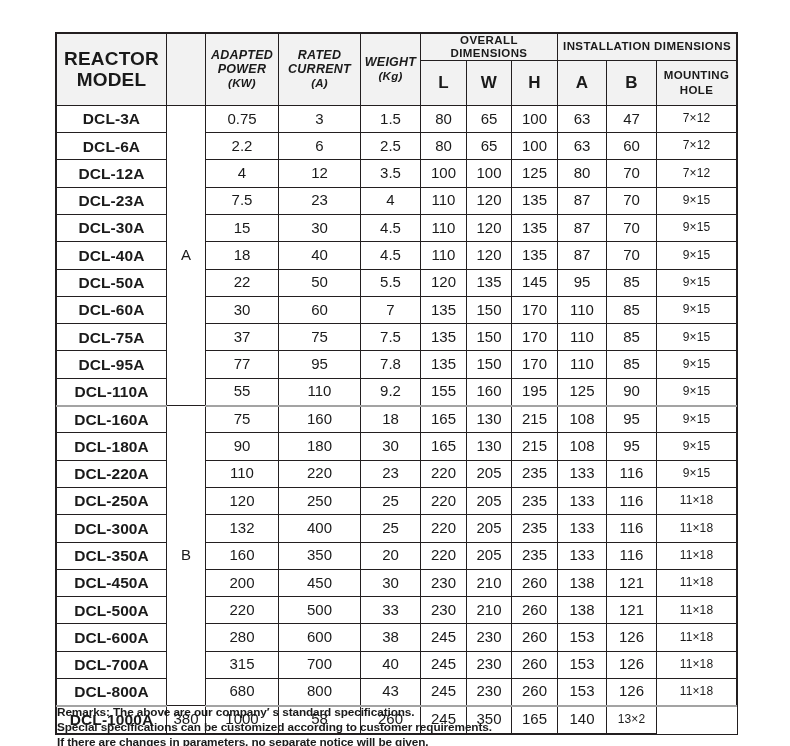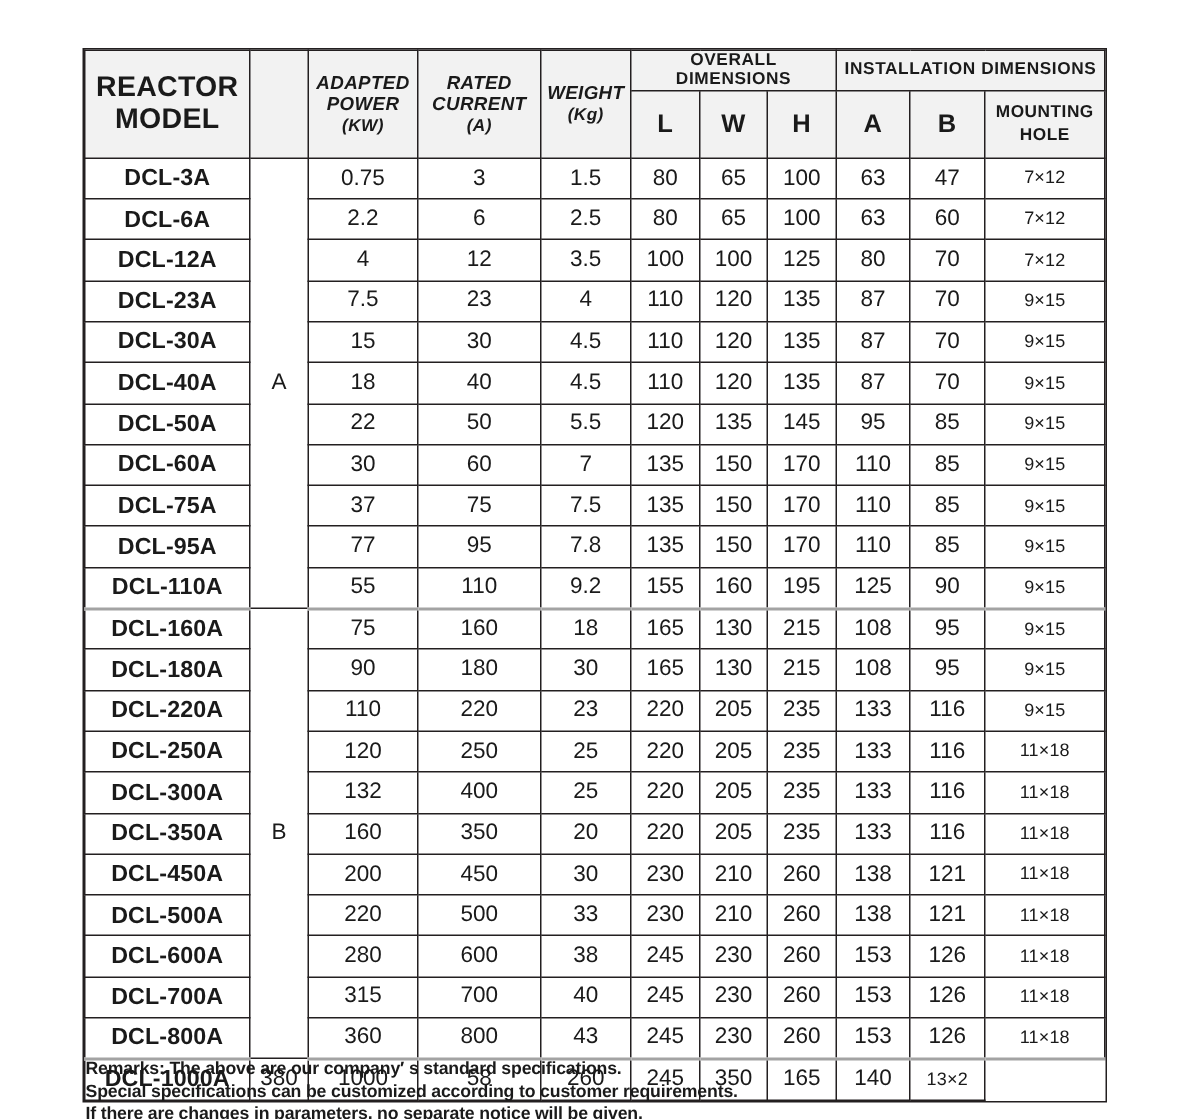--- a/index.html
+++ b/index.html
@@ -434,21 +434,21 @@
             <td class="num">40</td>
             <td class="num">245</td>
             <td class="num">230</td>
             <td class="num">260</td>
             <td class="num">153</td>
             <td class="num">126</td>
             <td class="hole">11×18</td>
           </tr>
           <tr class="group-end">
             <td class="model">DCL-800A</td>
-            <td class="num">360</td>
+            <td class="num">680</td>
             <td class="num">800</td>
             <td class="num">43</td>
             <td class="num">245</td>
             <td class="num">230</td>
             <td class="num">260</td>
             <td class="num">153</td>
             <td class="num">126</td>
             <td class="hole">11×18</td>
           </tr>
           <tr>

